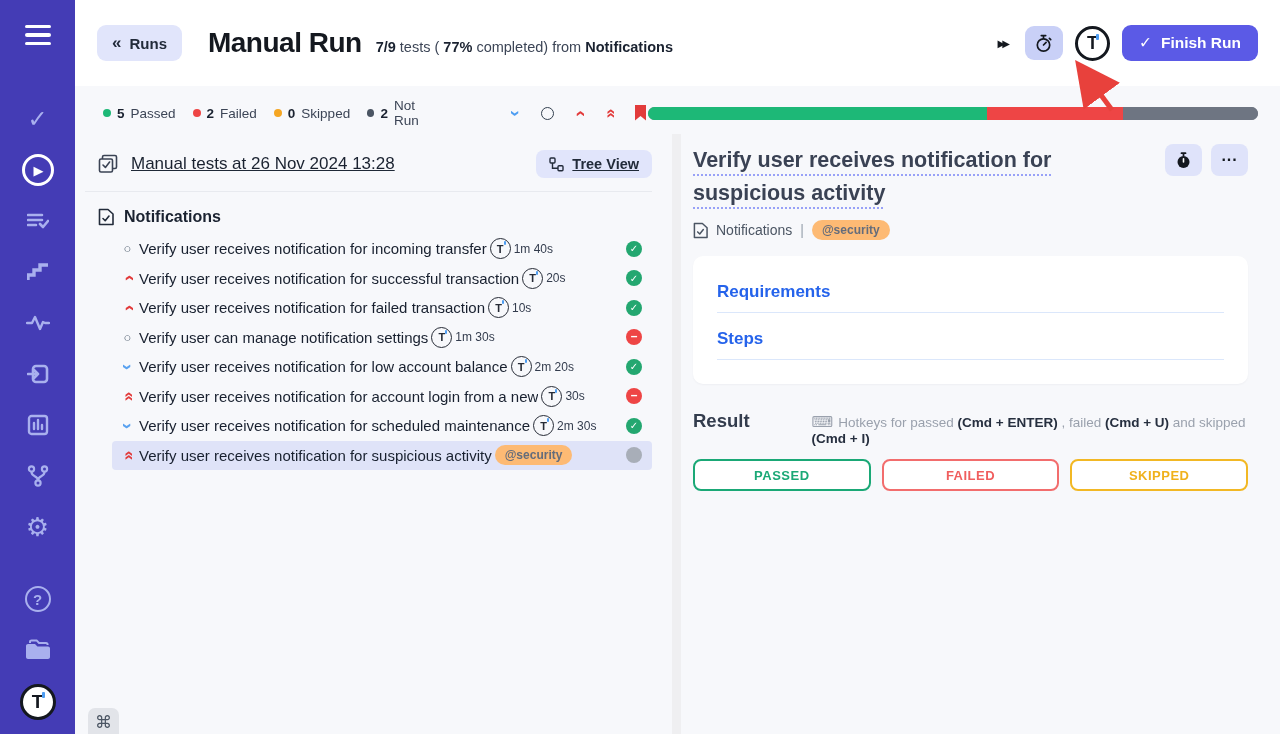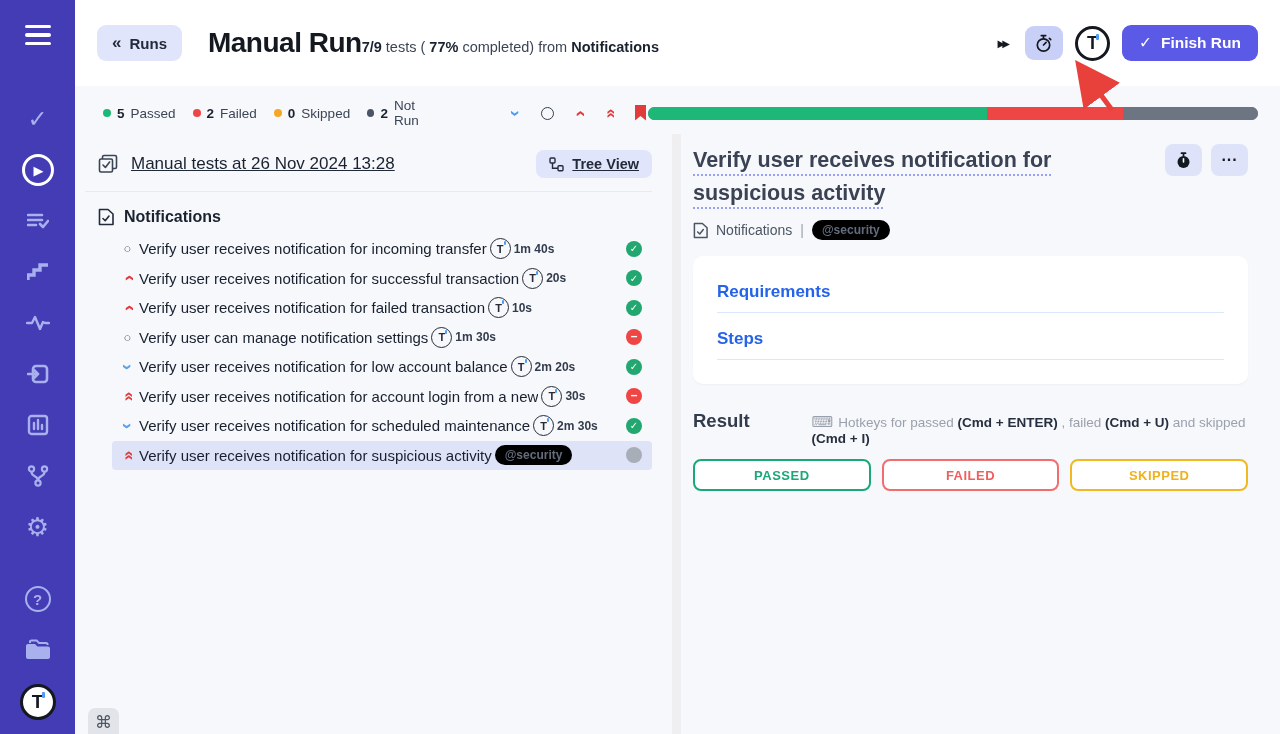--- a/index.html
+++ b/index.html
@@ -20,21 +20,21 @@
   .sb-spacer { margin-top:auto; }
   .sb-tlogo { width:36px; height:36px; background:#ffffff; border:3px solid #14181f; border-radius:50%; color:#14181f; font-weight:800; font-size:19px; display:flex; align-items:center; justify-content:center; position:relative; margin-bottom:0; }
   .sb-tlogo i, .t-logo i, .hd-tlogo i { position:absolute; width:3px; height:6px; background:#4d9df2; top:5px; right:8px; border-radius:1px; font-style:normal; }
 
   
   .main { flex:1; display:flex; flex-direction:column; min-width:0; }
   .header { height:86px; background:#ffffff; display:flex; align-items:center; padding:0 22px; flex-shrink:0; }
   .back-btn { display:flex; align-items:center; gap:8px; background:#e1e5fb; border:none; border-radius:9px; padding:8px 15px; font-size:15px; font-weight:600; color:#222b3a; cursor:pointer; font-family:inherit; }
   .back-chev { font-size:17px; }
   .page-title { font-size:28px; font-weight:800; color:#14181f; margin-left:26px; letter-spacing:-0.5px; }
-  .subtitle { font-size:14.5px; color:#3c4556; margin-top:8px; }
+  .subtitle { margin-left:14px; font-size:14.5px; color:#3c4556; margin-top:8px; }
   .subtitle b { color:#1a2230; }
   .hd-right { margin-left:auto; display:flex; align-items:center; gap:12px; }
   .ff-icon { font-size:10px; letter-spacing:-3px; color:#14181f; cursor:pointer; padding-right:6px; }
   .timer-btn { width:38px; height:34px; background:#c9d0f7; border:none; border-radius:9px; display:flex; align-items:center; justify-content:center; cursor:pointer; }
   .hd-tlogo { width:35px; height:35px; background:#ffffff; border:3px solid #14181f; border-radius:50%; font-weight:800; font-size:18px; color:#14181f; display:flex; align-items:center; justify-content:center; position:relative; }
   .finish-btn { display:flex; align-items:center; gap:9px; background:#5b5ae6; color:#ffffff; border:none; border-radius:9px; padding:9px 17px; font-size:15.5px; font-weight:700; cursor:pointer; font-family:inherit; }
 
   
   .statusrow { display:flex; align-items:center; padding:12px 22px 0 28px; flex-shrink:0; }
   .sgroup { display:flex; align-items:center; gap:6px; margin-right:17px; font-size:13.5px; color:#3c4556; }
@@ -63,23 +63,23 @@
   .test-row.selected { background:#dfe3f8; }
   .prio { width:17px; display:flex; justify-content:center; align-items:center; flex-shrink:0; }
   .prio::before { display:inline-block; line-height:1; }
   .prio[data-kind="normal"]::before { content:"○"; color:#4b5a6b; font-size:13px; font-weight:700; }
   .prio[data-kind="high"]::before { content:"›"; transform:rotate(-90deg); color:#e23b3b; font-size:18px; font-weight:800; }
   .prio[data-kind="highest"]::before { content:"»"; transform:rotate(-90deg); color:#e23b3b; font-size:17px; font-weight:800; }
   .prio[data-kind="low"]::before { content:"›"; transform:rotate(90deg); color:#5aa2f0; font-size:18px; font-weight:800; }
   .row-title { font-size:15px; color:#18202f; white-space:nowrap; overflow:hidden; max-width:402px; }
   .t-logo { width:21px; height:21px; border:1.8px solid #262b36; border-radius:50%; font-size:11px; font-weight:800; color:#262b36; display:flex; align-items:center; justify-content:center; position:relative; flex-shrink:0; }
   .t-logo i { top:2px; right:4px; width:2px; height:4px; }
-  .duration { font-size:12px; font-weight:700; color:#333c4d; white-space:nowrap; }
+  .duration { font-size:12px; font-weight:400; color:#333c4d; white-space:nowrap; }
   .duration:empty, .tag-pill:empty { display:none; }
-  .tag-pill { background:#000000; color:#646c7b; font-size:12px; font-weight:600; padding:3px 10px; border-radius:11px; white-space:nowrap; }
+  .tag-pill { background:#fdba74; color:#646c7b; font-size:12px; font-weight:600; padding:3px 10px; border-radius:11px; white-space:nowrap; }
   .status-dot { margin-left:auto; width:16px; height:16px; border-radius:50%; flex-shrink:0; display:flex; align-items:center; justify-content:center; color:#fff; }
   .status-dot[data-kind="passed"] { background:#23a770; }
   .status-dot[data-kind="passed"]::before { content:"✓"; font-size:10px; font-weight:800; }
   .status-dot[data-kind="failed"] { background:#ee4545; }
   .status-dot[data-kind="failed"]::before { content:"–"; font-size:12px; font-weight:800; margin-top:-2px; }
   .status-dot[data-kind="notrun"] { background:#a8aeb8; }
   .cmd-btn { position:absolute; left:13px; bottom:-6px; width:31px; height:32px; background:#e2e4e9; border:none; border-radius:7px; font-size:17px; color:#4b5563; cursor:pointer; display:flex; align-items:flex-start; justify-content:center; padding-top:4px; }
   .vscroll { width:9px; background:#efeff1; flex-shrink:0; }
 
   

